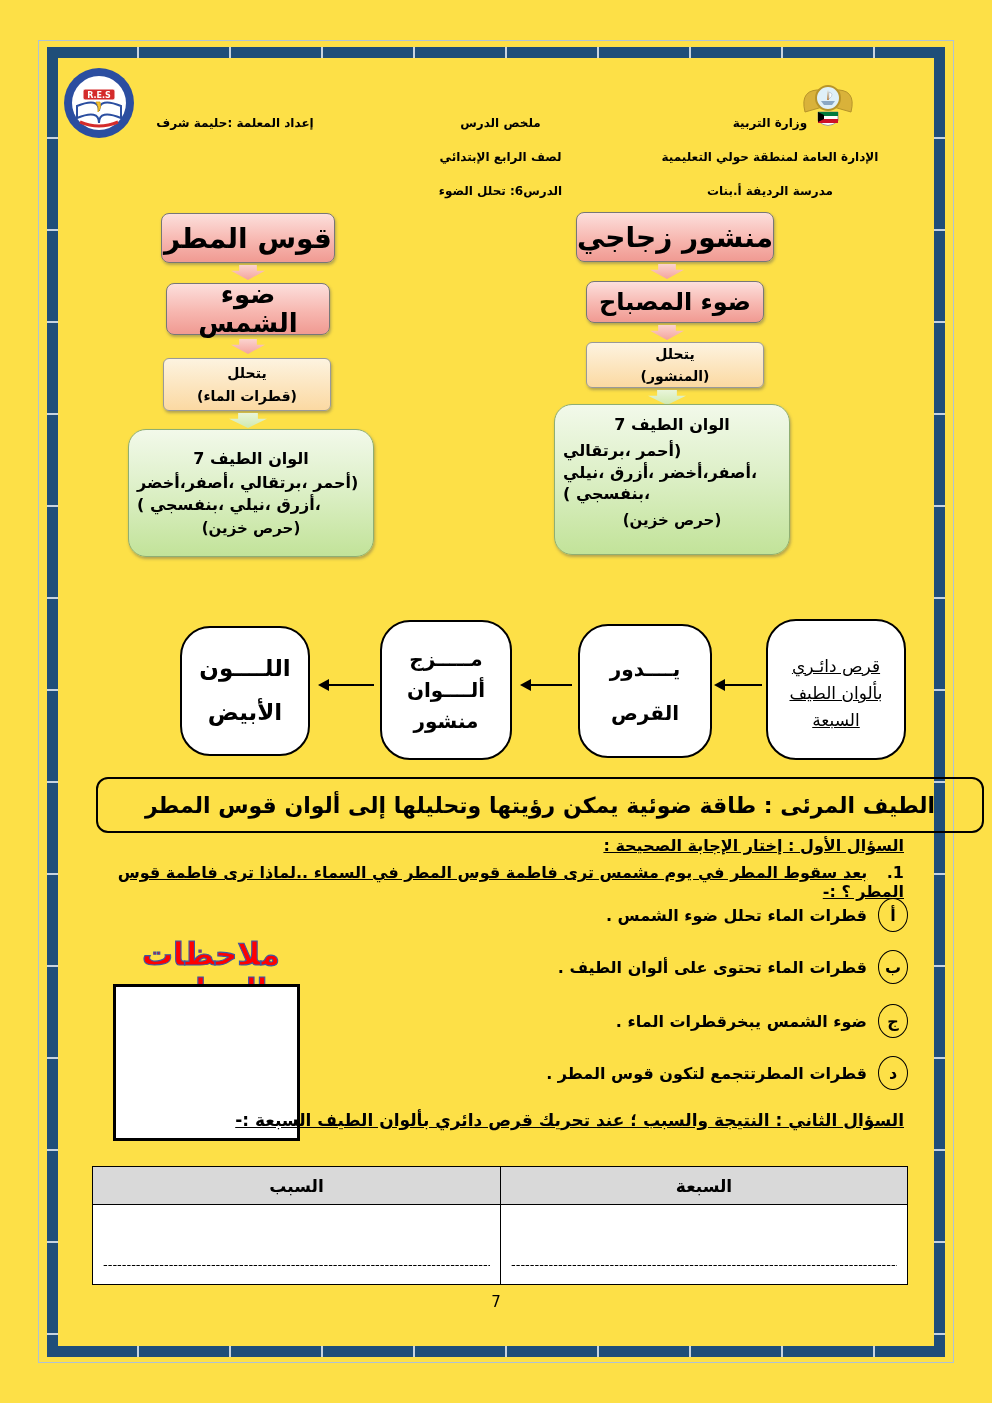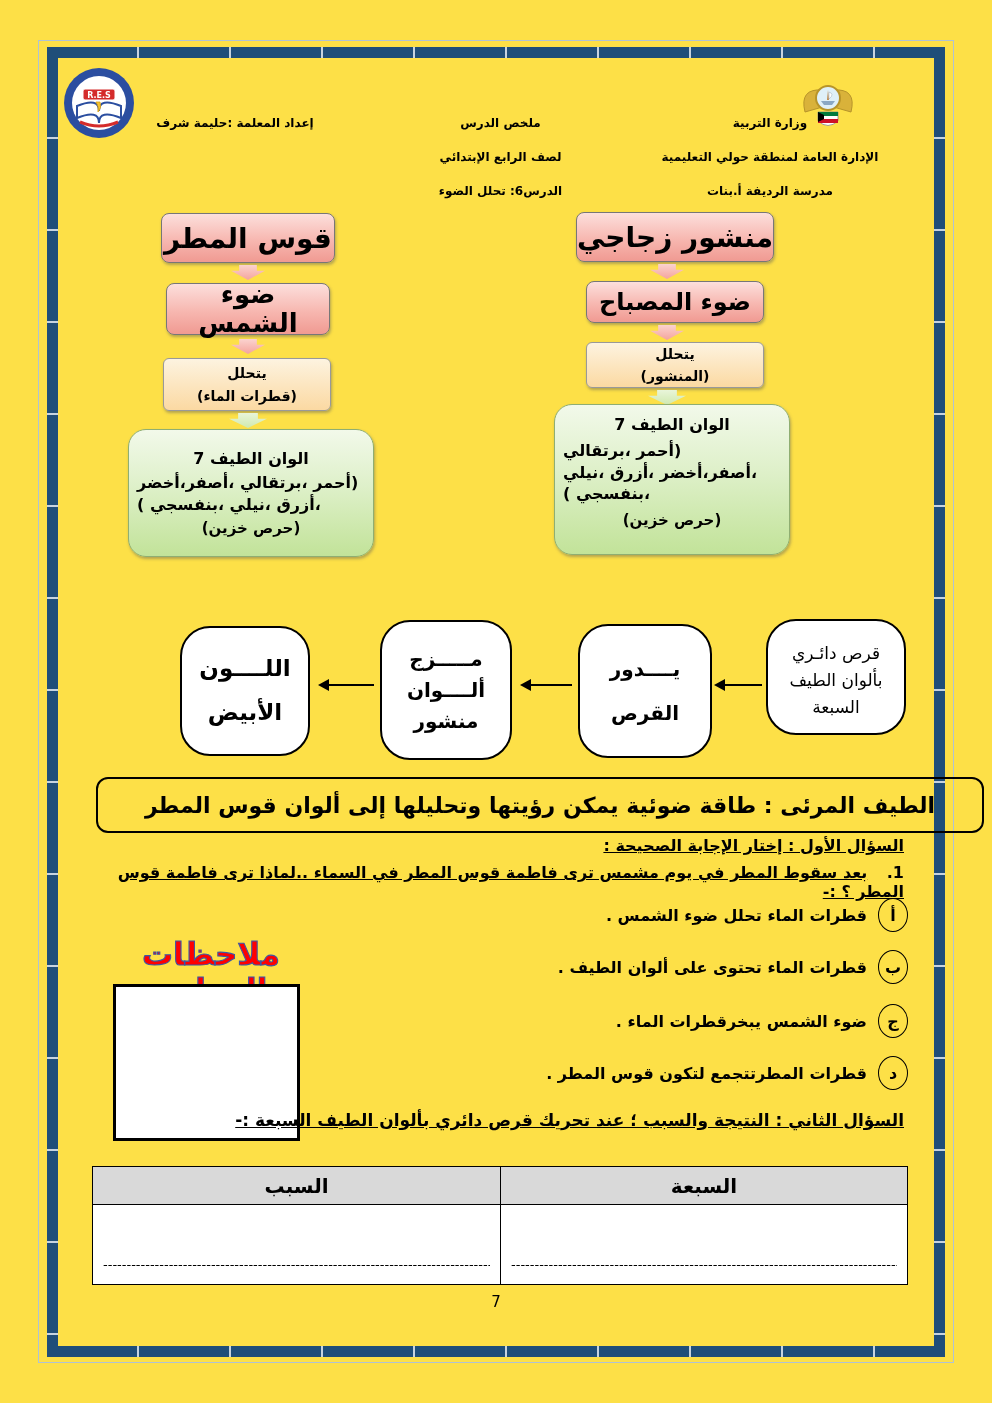--- a/index.html
+++ b/index.html
@@ -75,21 +75,21 @@
                  font-size:31px; font-weight:bold; color:#ff0000; direction:rtl;
                  -webkit-text-stroke:1.1px #3a57a8; letter-spacing:1px; }
   .notes-box { position:absolute; left:113px; top:984px; width:187px; height:157px;
                border:3.5px solid #000; background:#fff; }
 
   
   .tbl { position:absolute; left:92px; top:1166px; width:816px; border:1.5px solid #000; }
   .tbl-row { display:flex; }
   .tbl-hcell { width:50%; height:37px; background:#d9d9d9; display:flex;
                align-items:center; justify-content:center; font-weight:bold;
-               font-size:20px; direction:rtl; }
+               font-size:17px; direction:rtl; }
   .tbl-bcell { width:50%; height:79px; position:relative; background:#fff; }
   .tbl-hcell + .tbl-hcell, .tbl-bcell + .tbl-bcell { border-left:1.2px solid #000; }
   .tbl-hrow { border-bottom:1.5px solid #000; }
   .dashline { position:absolute; left:10px; right:10px; bottom:12px; overflow:hidden;
               white-space:nowrap; font-size:13px; letter-spacing:0; }
 
   .page-num { position:absolute; left:0; right:0; top:1293px; text-align:center; font-size:15px; }
 </style>
 </head>
 <body>
@@ -174,21 +174,21 @@
     <div>يتحلل</div>
     <div>(قطرات الماء)</div>
   </div>
   <div class="v-arrow arr-green" style="left:229px; top:413px; width:38px;"></div>
   <div class="fbox greenbox" style="left:128px; top:429px; width:246px; height:128px; gap:4px;">
     <div style="font-size:16px;">الوان الطيف 7</div>
     <div style="font-size:16px; line-height:1.35; padding:0 8px;">(أحمر ،برتقالي ،أصفر،أخضر ،أزرق ،نيلي ،بنفسجي )</div>
     <div style="font-size:15px;">(حرص خزين)</div>
   </div>
 
-  <div class="cyc" style="left:766px; top:619px; width:140px; height:116px; font-size:17px; line-height:1.6; justify-content:flex-start; padding-top:19px;">
+  <div class="cyc" style="left:766px; top:619px; width:140px; height:141px; font-size:17px; line-height:1.6; justify-content:flex-start; padding-top:32px;text-decoration:underline;">
     <div>قرص دائـري</div>
     <div>بألوان الطيف</div>
     <div>السبعة</div>
   </div>
   <div class="h-arrow" style="left:716px; top:684px; width:46px;"></div>
   <div class="cyc" style="left:578px; top:624px; width:134px; height:134px; font-size:20px; font-weight:bold; line-height:2.2;">
     <div>يــــدور</div>
     <div>القرص</div>
   </div>
   <div class="h-arrow" style="left:522px; top:684px; width:50px;"></div>

